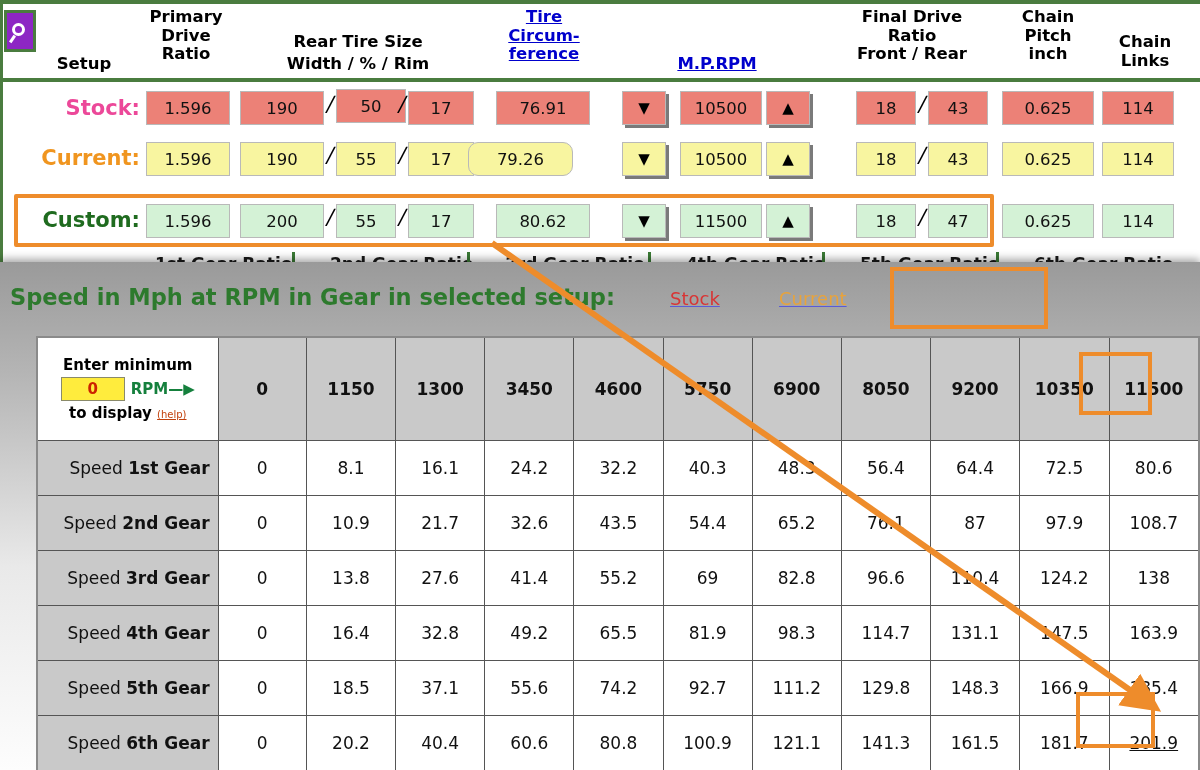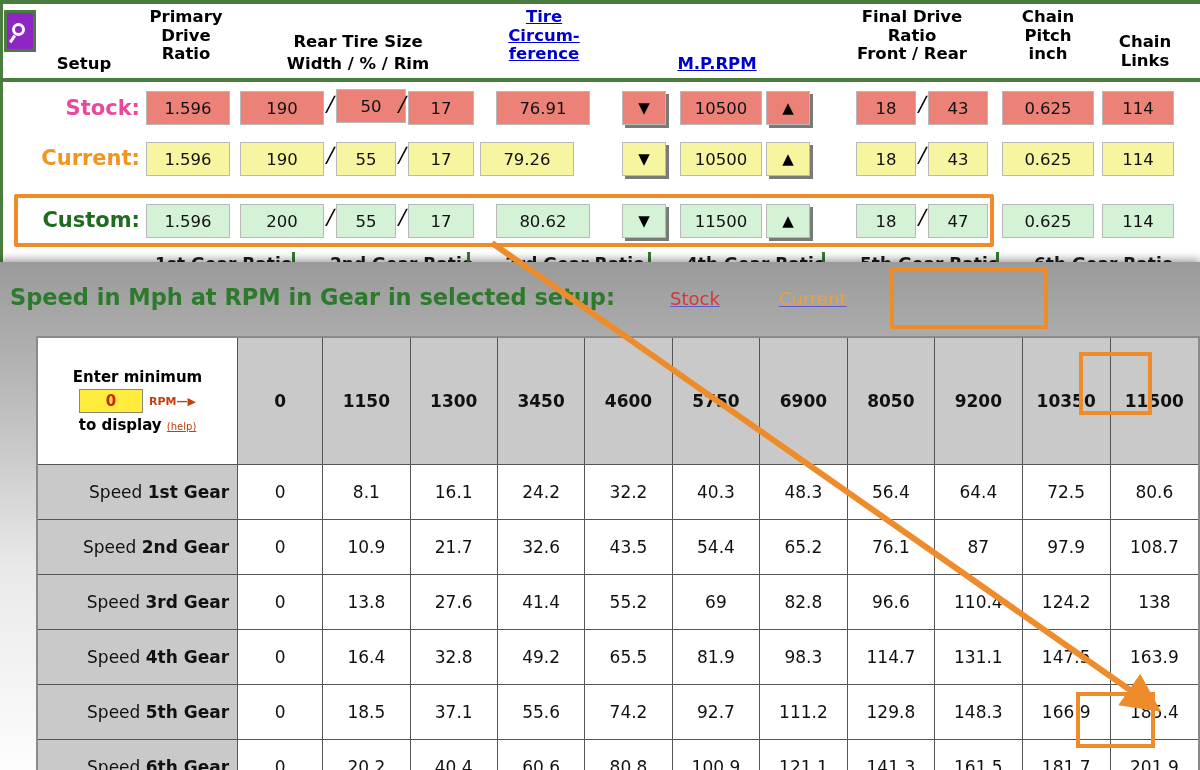--- a/index.html
+++ b/index.html
@@ -106,40 +106,40 @@
     border-collapse:collapse;
     background:#ffffff;
     border:2px solid #8a8a8a;
   }
   #tbl td{
     border:1px solid #555;
     font-size:17px;color:#111;text-align:center;
     height:52px;
   }
   #tbl td.rpmhdr{background:#c9c9c9;font-weight:bold;width:87px;height:94px;}
-  #tbl td.corner{background:#ffffff;width:172px;height:94px;padding:16px;margin-left:20px;}
+  #tbl td.corner{background:#ffffff;width:172px;height:94px;padding:4px;margin-left:20px;}
   #tbl td.rowhdr{background:#c9c9c9;width:172px;text-align:right;padding-right:8px;font-size:17px;}
   #tbl td.val{background:#ffffff;width:87px;}
   .rh-light{font-weight:400;text-align:center;}
   .rh-bold{font-weight:bold;}
 
   .cornerbox{
     position:relative;width:100%;height:94px;
     display:flex;flex-direction:column;align-items:center;justify-content:center;
     gap:3px;
   }
   .cornerbox .l1{font-size:15px;font-weight:bold;color:#000;}
   .cornerbox .l2{display:flex;align-items:center;gap:6px;}
   .cornerbox .l3{font-size:15px;font-weight:bold;color:#000;}
   .rpminput{
     width:64px;height:24px;background:#ffec3d;border:1px solid #8a8a6a;
     box-sizing:border-box;display:flex;align-items:center;justify-content:center;
     font-size:15px;font-weight:bold;color:#cc2200;
   }
-  .rpmlbl{font-size:11px;font-weight:bold;color:#c2410c;}
+  .rpmlbl{font-size:15px;font-weight:bold;color:#15803d;}
   .helplink{color:#c2410c;text-decoration:underline;font-weight:400;font-size:10px;}
 
   .hl-rpmcol{
     position:absolute;left:1079px;top:352px;width:73px;height:63px;
     border:4px solid #ee8c2b;box-sizing:border-box;
   }
   .hl-lastcell{
     position:absolute;left:1076px;top:692px;width:79px;height:56px;
     border:4px solid #ee8c2b;box-sizing:border-box;
   }
@@ -213,21 +213,21 @@
   <div class="cell stockbg" style="left:1002px;top:91px;width:92px;">0.625</div>
   <div class="cell stockbg" style="left:1102px;top:91px;width:72px;">114</div>
 
   <div class="rowlabel" style="left:20px;top:146px;width:120px;color:#f0951f;">Current:</div>
   <div class="cell curbg" style="left:146px;top:142px;width:84px;">1.596</div>
   <div class="cell curbg" style="left:240px;top:142px;width:84px;">190</div>
   <div class="slash" style="left:327px;top:143px;">/</div>
   <div class="cell curbg" style="left:336px;top:142px;width:60px;">55</div>
   <div class="slash" style="left:399px;top:143px;">/</div>
   <div class="cell curbg" style="left:408px;top:142px;width:66px;">17</div>
-  <div class="cell curbg" style="left:480px;top:142px;width:94px;">79.26</div>
+  <div class="cell curbg" style="left:468px;top:142px;width:105px;border-radius:10px;">79.26</div>
   <div class="btn curbg" style="left:622px;top:142px;">▼</div>
   <div class="cell curbg" style="left:680px;top:142px;width:82px;">10500</div>
   <div class="btn curbg" style="left:766px;top:142px;">▲</div>
   <div class="cell curbg" style="left:856px;top:142px;width:60px;">18</div>
   <div class="slash" style="left:919px;top:143px;">/</div>
   <div class="cell curbg" style="left:928px;top:142px;width:60px;">43</div>
   <div class="cell curbg" style="left:1002px;top:142px;width:92px;">0.625</div>
   <div class="cell curbg" style="left:1102px;top:142px;width:72px;">114</div>
 
   <div class="rowlabel" style="left:20px;top:208px;width:120px;color:#1f6b1f;">Custom:</div>

